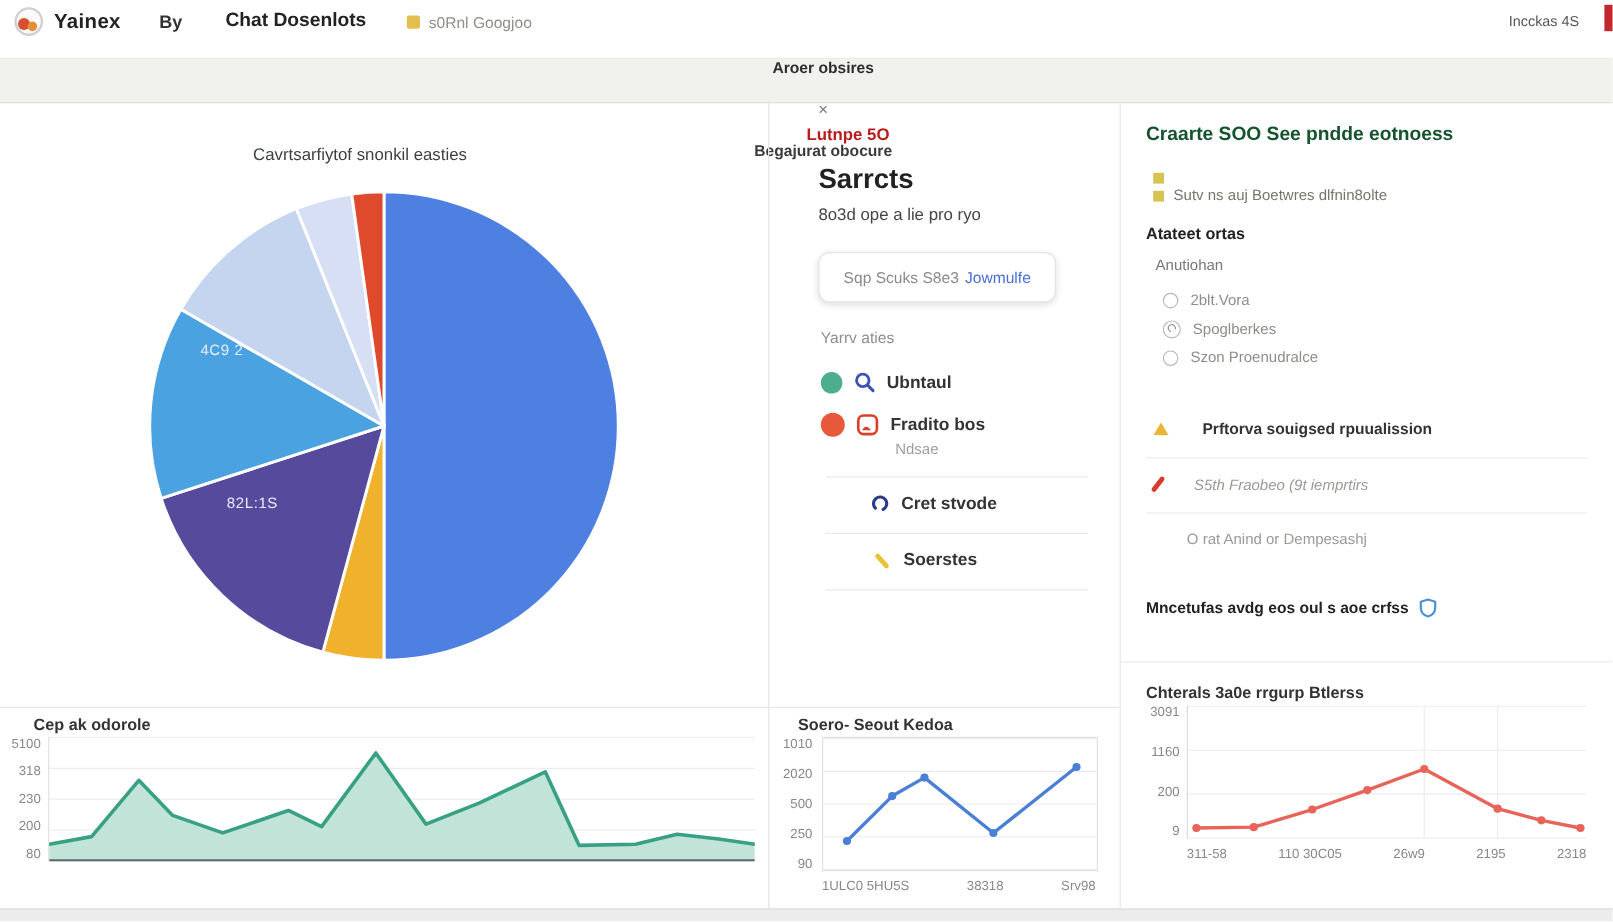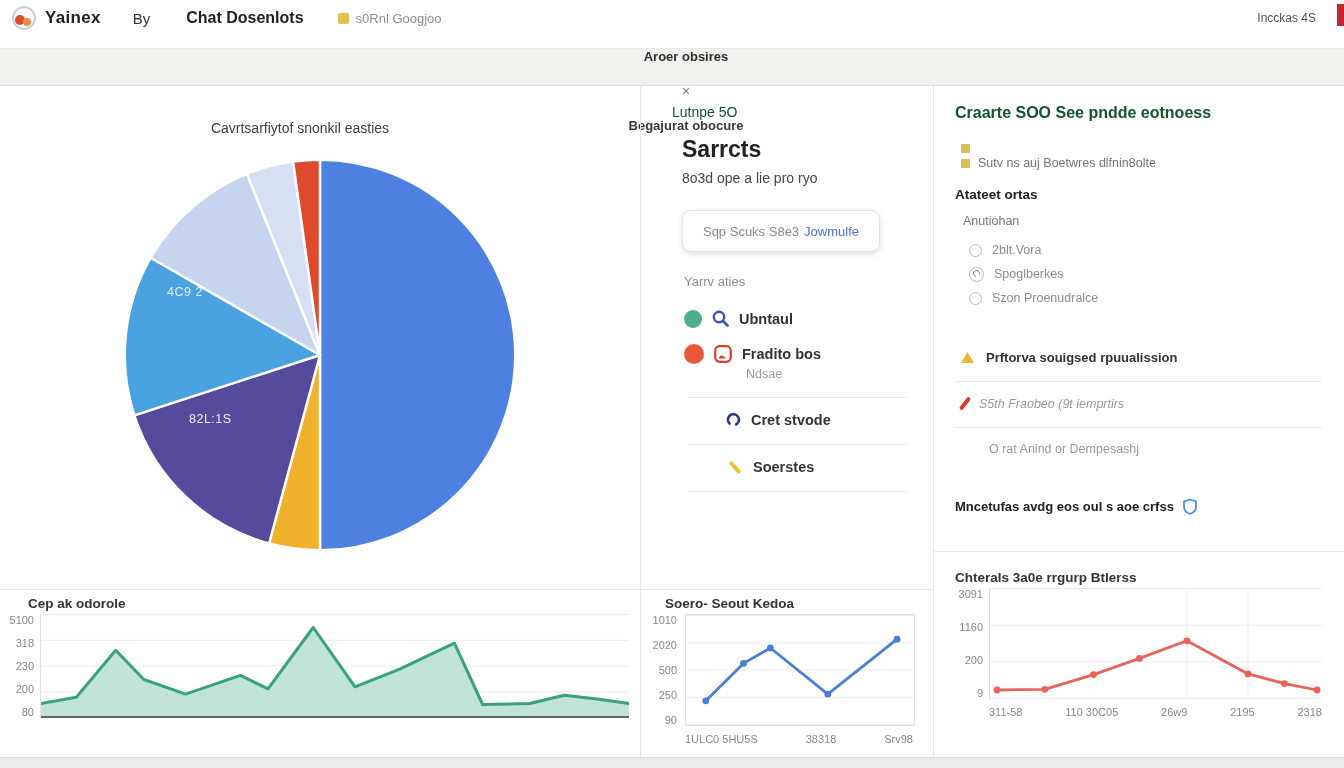--- a/index.html
+++ b/index.html
@@ -7,21 +7,21 @@
     font-family:"Liberation Sans",sans-serif;color:#333;}
 
   
   header{height:48px;box-sizing:border-box;display:flex;align-items:center;
     padding:2px 14px 14px 12px;position:relative;background:#fff;}
   .logo{display:flex;align-items:center;gap:9px;margin-right:32px;cursor:pointer;}
   .logo-icon{width:24px;height:24px;border-radius:50%;border:2.5px solid #cfd0d2;position:relative;box-sizing:border-box;background:#fafafa;}
   .logo-icon .b1{position:absolute;left:1px;top:7px;width:10px;height:10px;border-radius:50%;background:#d84f31;}
   .logo-icon .b2{position:absolute;left:9px;top:10px;width:8px;height:8px;border-radius:50%;background:#e2903b;}
   .logo-text{font-size:17px;font-weight:700;color:#222;letter-spacing:.3px;}
-  .nav-by{font-size:15px;color:#333;margin-right:36px;cursor:pointer;}
+  .nav-by{font-size:15px;color:#333;margin-right:36px;cursor:pointer;font-weight:bold;}
   .nav-title{font-size:16px;font-weight:700;color:#222;margin-right:34px;cursor:pointer;}
   .badge{display:flex;align-items:center;gap:7px;color:#8f8f8a;font-size:13px;}
   .badge-square{width:11px;height:11px;border-radius:2px;background:#e3bf4e;}
   .header-right{margin-left:auto;font-size:12px;color:#56565a;margin-right:14px;}
   .red-sliver{position:absolute;right:0;top:4px;width:7px;height:22px;background:#c2272e;}
 
   
   .tabbar{height:38px;background:#f1f1ee;border-top:1px solid #e9e9e6;border-bottom:1px solid #dfdfdc;
     display:flex;align-items:center;padding-left:28px;gap:20px;box-sizing:border-box;flex-direction:column;}
   .tab{font-size:13px;font-weight:700;color:#2e2e2e;cursor:pointer;}
@@ -61,21 +61,21 @@
   .mid-chart .xlabels{margin-left:44px;width:228px;}
 
   .right-chart{margin-top:12px;}
   .right-chart .chart-title{margin-left:0;}
   .right-chart .yticks{width:34px;height:111px;padding-right:6px;}
   .right-chart .plot{flex:1;height:111px;border-left:1px solid #dcdcd9;}
   .right-chart .xlabels{margin-left:34px;}
 
   
   .mid-top{height:504px;border-bottom:1px solid #e6e6e3;box-sizing:border-box;padding:18px 16px 0 31px;}
-  .eyebrow{font-size:14px;color:#14532d;}
+  .eyebrow{font-size:14px;color:#b91c1c;font-weight:bold;}
   .heading{font-size:23px;font-weight:700;color:#222;margin:16px 0 0 10px;}
   .sub{font-size:14px;color:#454545;margin:7px 0 0 10px;}
   .cta{margin:24px 0 0 10px;width:198px;height:42px;border:1px solid #e3e3e1;border-radius:9px;background:#fff;
     box-shadow:0 2px 6px rgba(0,0,0,.13);font-size:13px;color:#8a8a8a;display:flex;align-items:center;
     justify-content:center;gap:5px;cursor:pointer;font-family:inherit;}
   .cta .link{color:#4a6fd4;}
   .muted-label{margin:22px 0 0 12px;font-size:13px;color:#8f8f8a;}
   .legend{list-style:none;margin:20px 0 0;padding:0 6px 0 12px;}
   .l-item{display:flex;align-items:center;gap:9px;cursor:pointer;}
   .l-item .txt{font-size:14.5px;font-weight:700;color:#333;}
@@ -95,21 +95,21 @@
   .bullet-sq{width:9px;height:9px;background:#d6c352;flex:none;}
   .r-subhead{font-size:13.5px;font-weight:700;margin-top:14px;color:#222;}
   .r-group{font-size:12.5px;color:#777;margin:12px 0 0 8px;}
   .radios{list-style:none;margin:10px 0 0;padding:0 0 0 14px;}
   .radios li{display:flex;align-items:center;gap:10px;height:24px;font-size:12.5px;color:#8e8e88;cursor:pointer;}
   .radio{width:13px;height:13px;border:1.6px solid #b9b9b4;border-radius:50%;box-sizing:border-box;flex:none;}
   .radio.small{width:11px;height:11px;border-color:#cfc26a;margin-left:2px;}
   .radio.arc{width:15px;height:15px;position:relative;}
   .radio.arc::after{content:"";position:absolute;left:2.5px;top:2.5px;width:5px;height:5px;border:1.4px solid #8a8a85;
     border-radius:50%;border-bottom-color:transparent;transform:rotate(-30deg);}
-  .alert{display:flex;align-items:center;gap:12px;}
+  .alert{display:flex;align-items:center;gap:28px;}
   .alert.warn{margin-top:40px;}
   .alert.slash-row{margin-top:14px;}
   .warn-tri{width:13px;height:11px;background:#e9b637;clip-path:polygon(50% 0,100% 100%,0 100%);flex:none;margin-left:6px;}
   .alert-text{font-size:13px;font-weight:700;color:#333;}
   .slash-red{width:4px;height:15px;background:#d93a2b;border-radius:2px;transform:rotate(38deg);margin-left:8px;flex:none;}
   .slash-text{font-size:12.5px;color:#9a9a95;font-style:italic;}
   .r-div{border-top:1px solid #ebebe8;margin:16px 0 0;}
   .r-note{font-size:12.5px;color:#9a9a95;margin:14px 0 0 34px;}
   .r-bold{display:flex;align-items:center;gap:8px;margin-top:42px;font-size:13px;font-weight:700;color:#222;}
   .r-div.full{margin:36px -22px 0 -21px;}

